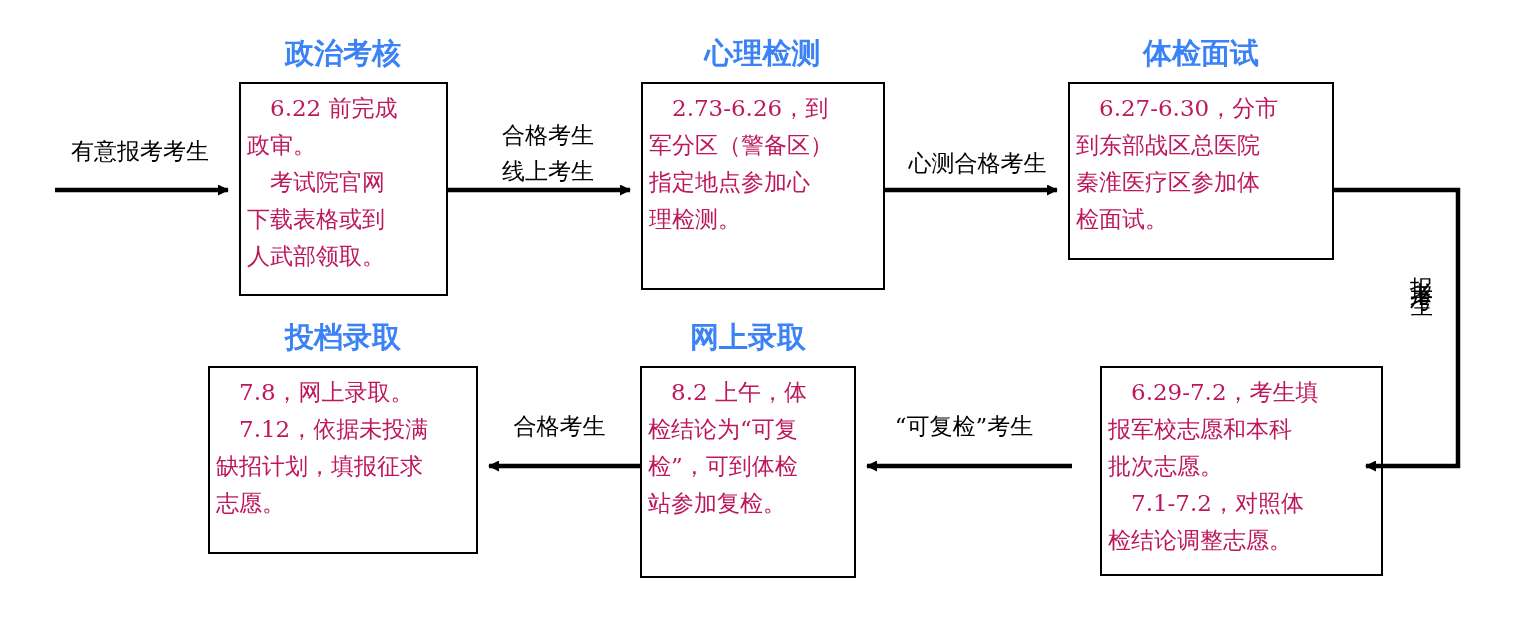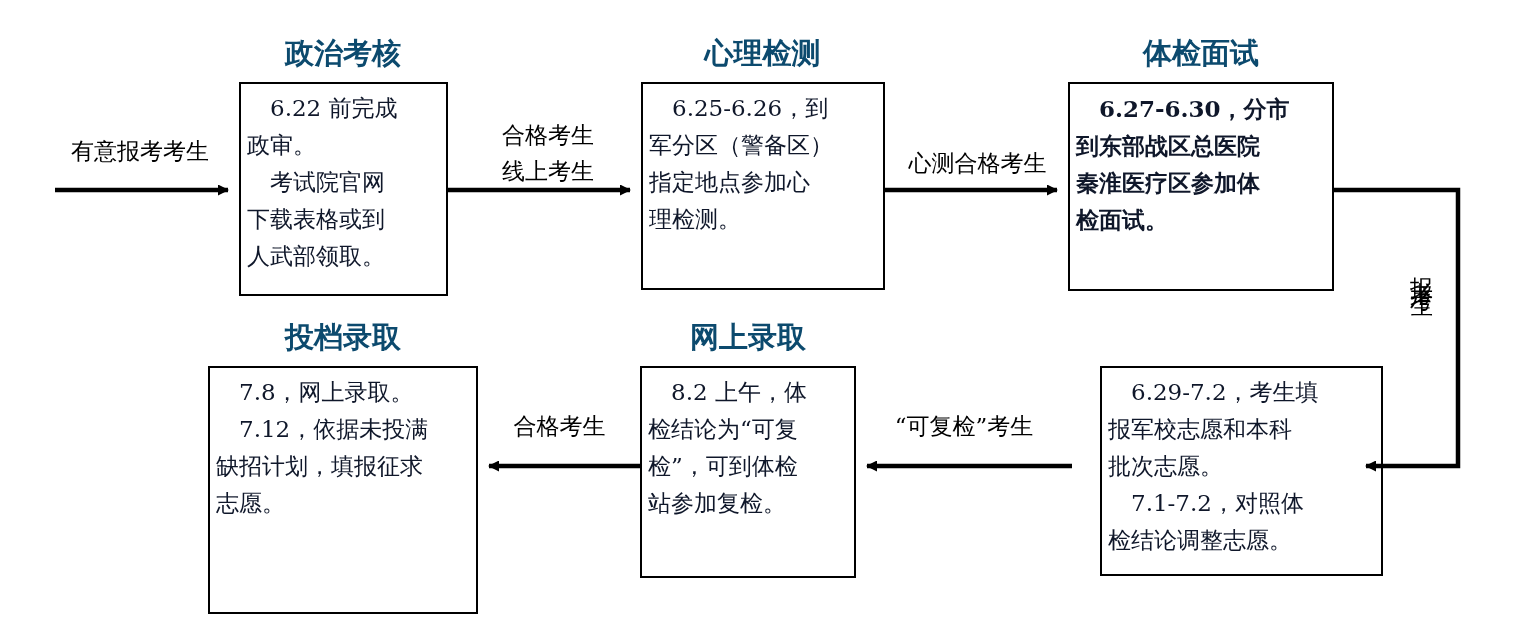--- a/index.html
+++ b/index.html
@@ -20,36 +20,36 @@
   .node {
     position: absolute;
     border: 2px solid #000000;
     background: #ffffff;
     box-sizing: border-box;
   }
   .node-body {
     font-family: "DejaVu Serif", "Liberation Serif", serif;
     font-size: 23px;
     line-height: 37px;
-    color: #0f172a;
+    color: #be185d;
     padding: 6px 4px 0 6px;
     white-space: pre-line;
     text-align: justify;
     text-align-last: left;
     letter-spacing: 0px;
   }
 
   
   .node-title {
     position: absolute;
     font-family: "DejaVu Sans", "Liberation Sans", sans-serif;
     font-weight: bold;
     font-size: 29px;
     line-height: 34px;
-    color: #0c4a6e;
+    color: #3b82f6;
     text-align: center;
     white-space: nowrap;
   }
 
   
   .edge-label {
     position: absolute;
     font-family: "DejaVu Serif", "Liberation Serif", serif;
     font-size: 23px;
     line-height: 36px;
@@ -81,36 +81,36 @@
   <div class="node" style="left:239px; top:82px; width:209px; height:214px;">
     <div class="node-body">　6.22 前完成
 政审。
 　考试院官网
 下载表格或到
 人武部领取。</div>
   </div>
 
   <div class="node-title" style="left:641px; top:36px; width:243px;">心理检测</div>
   <div class="node" style="left:641px; top:82px; width:244px; height:208px;">
-    <div class="node-body">　6.25-6.26，到
+    <div class="node-body">　2.73-6.26，到
 军分区（警备区）
 指定地点参加心
 理检测。</div>
   </div>
 
   <div class="node-title" style="left:1068px; top:36px; width:266px;text-align:center;">体检面试</div>
-  <div class="node" style="left:1068px; top:82px; width:266px; height:209px;font-weight:bold;">
+  <div class="node" style="left:1068px; top:82px; width:266px; height:178px;">
     <div class="node-body">　6.27-6.30，分市
 到东部战区总医院
 秦淮医疗区参加体
 检面试。</div>
   </div>
 
   <div class="node-title" style="left:208px; top:320px; width:270px;">投档录取</div>
-  <div class="node" style="left:208px; top:366px; width:270px; height:248px;">
+  <div class="node" style="left:208px; top:366px; width:270px; height:188px;">
     <div class="node-body">　7.8，网上录取。
 　7.12，依据未投满
 缺招计划，填报征求
 志愿。</div>
   </div>
 
   <div class="node-title" style="left:640px; top:320px; width:216px;">网上录取</div>
   <div class="node" style="left:640px; top:366px; width:216px; height:212px;">
     <div class="node-body">　8.2 上午，体
 检结论为“可复

